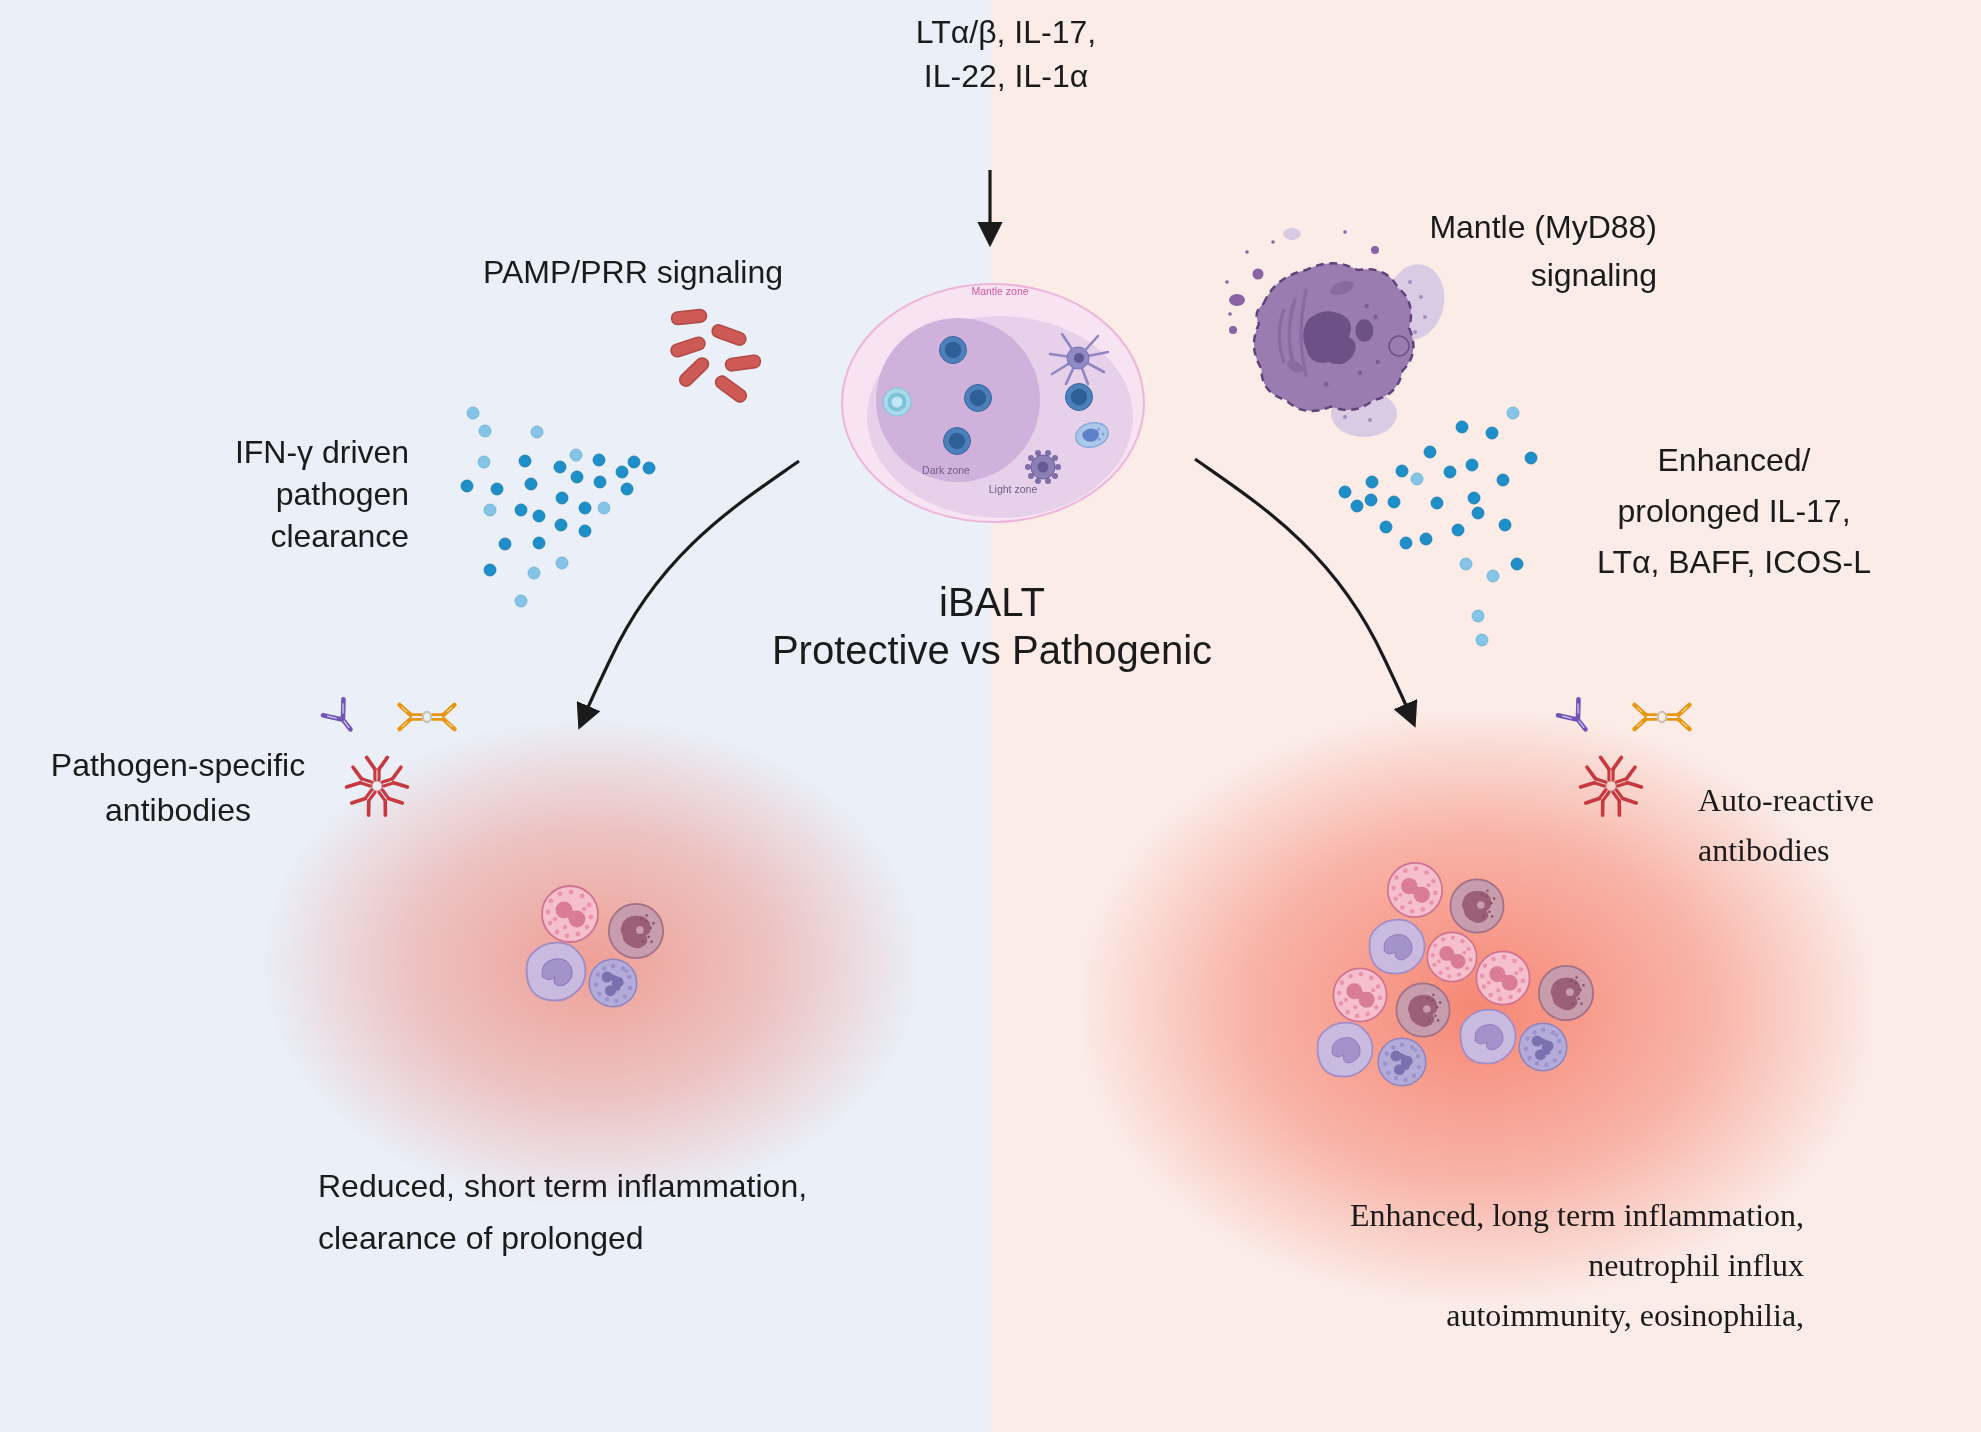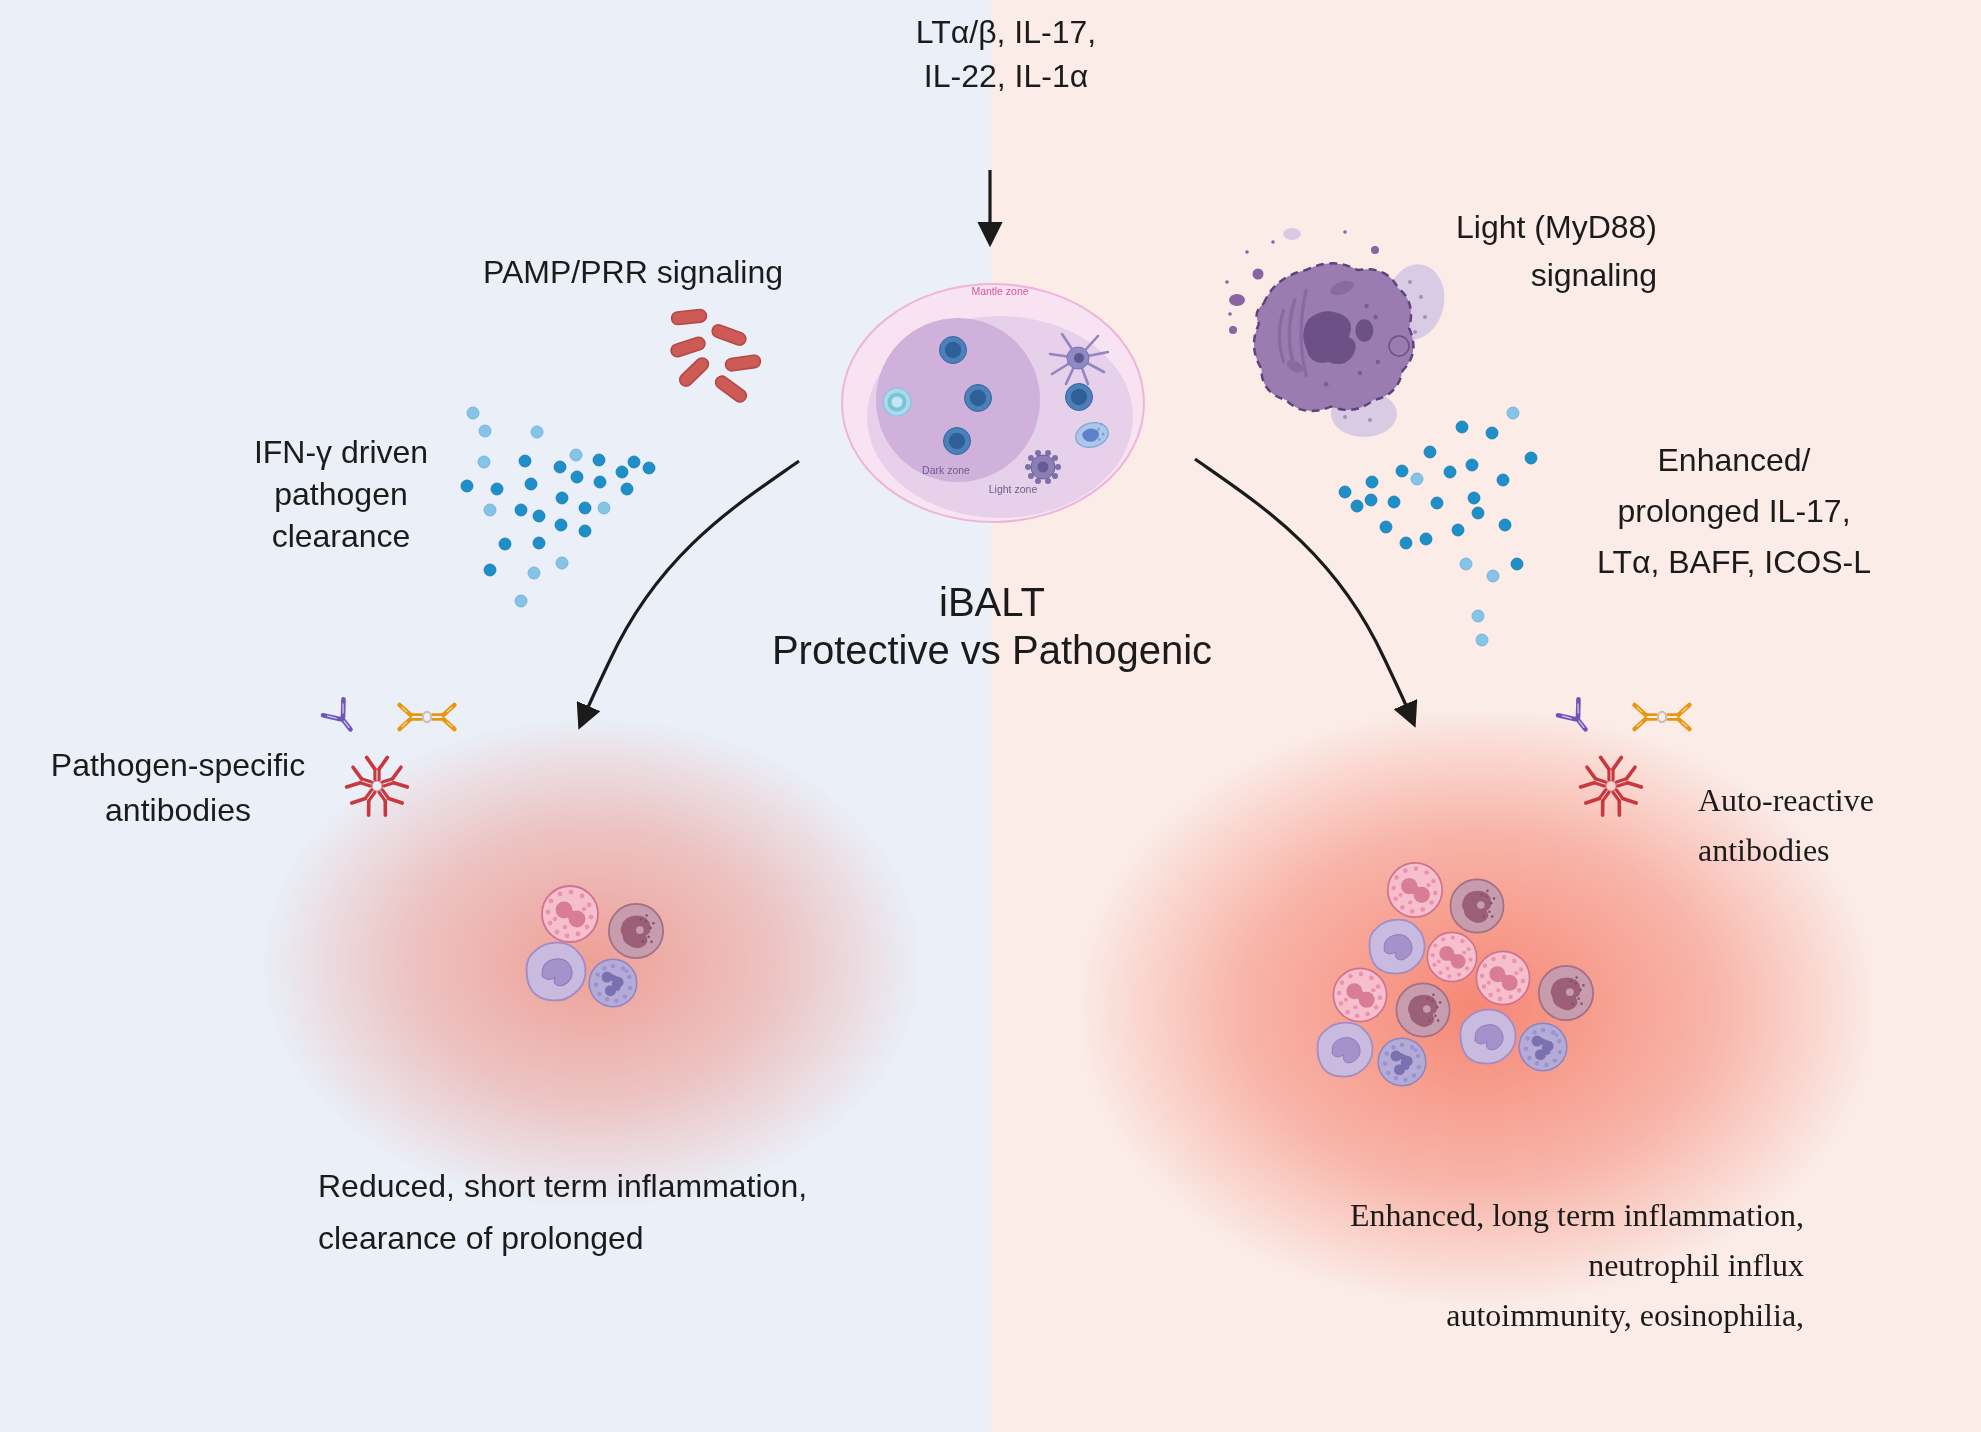--- a/index.html
+++ b/index.html
@@ -395,37 +395,37 @@
       </g>
   </svg>
 
   <div class="t center" style="left:1006px;top:10px;">
     <div>LTα/β, IL-17,</div>
     <div>IL-22, IL-1α</div>
   </div>
 
   <div class="t center" style="left:633px;top:250px;">PAMP/PRR signaling</div>
 
-  <div class="t center lh42" style="left:341px;top:431px;">
+  <div class="t center lh42" style="left:322px;top:431px;text-align:right;">
     <div>IFN-γ driven</div>
     <div>pathogen</div>
     <div>clearance</div>
   </div>
 
   <div class="t center lh45" style="left:157px;top:743px;">
     <div>Pathogen-specific</div>
     <div>antibodies</div>
   </div>
 
   <div id="title-block" class="t center" style="left:992px;top:578px;">
     <div>iBALT</div>
     <div>Protective vs Pathogenic</div>
   </div>
 
-  <div class="t rightal" style="left:1657px;top:205px;">Light (MyD88)</div>
+  <div class="t rightal" style="left:1657px;top:205px;">Mantle (MyD88)</div>
   <div class="t rightal" style="left:1657px;top:253px;">signaling</div>
 
   <div class="t center lh51" style="left:1734px;top:435px;">
     <div>Enhanced/</div>
     <div>prolonged IL-17,</div>
     <div>LTα, BAFF, ICOS-L</div>
   </div>
 
   <div class="t lh50" style="left:1698px;top:775px;">
     <div>Auto-reactive</div>

